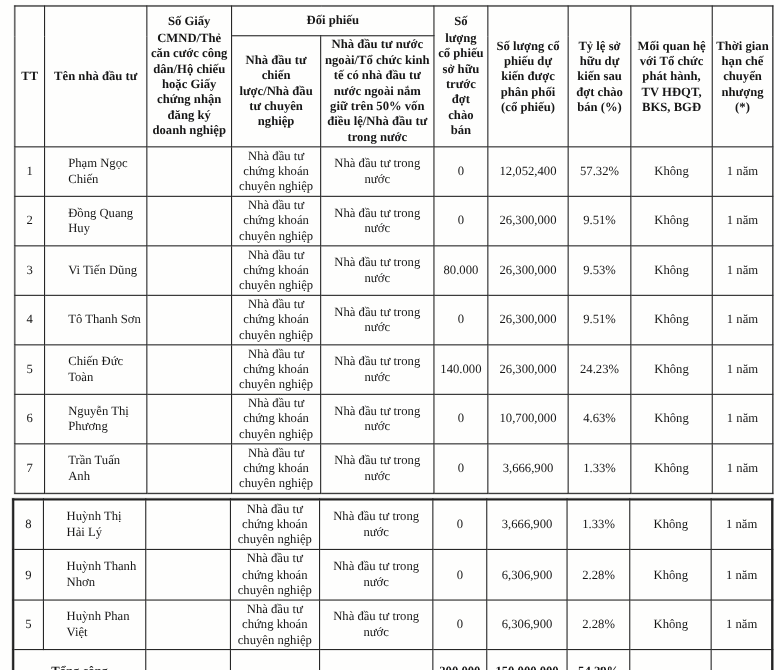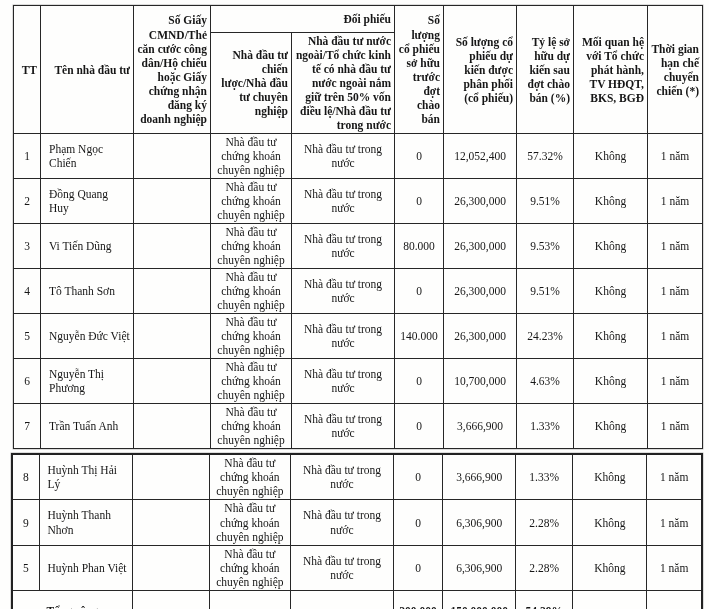--- a/index.html
+++ b/index.html
@@ -32,25 +32,25 @@
   .seg2 { border: 2px solid #222; }
   th, td {
     border: 1px solid #272727;
     font-size: 11.5px;
     line-height: 1.22;
     padding: 1px 3px;
     text-align: center;
     vertical-align: middle;
     overflow: hidden;
   }
-  th { font-weight: bold; text-align: right; }
+  th { font-weight: bold; }
   thead tr.top-hrow { height: 27px; }
   thead tr.sub-hrow { height: 98px; }
   tbody tr { height: 42px; }
-  td.c-name { text-align: left; padding-left: 8px; }
+  td.c-name { text-align: left; padding-left: 21px; }
   td.c-empty { }
   tr.total-row { height: 42px; }
   tr.total-row td { font-weight: bold; }
   td.total-label { font-weight: bold; }
   
   .seg1, .seg2 { box-shadow: 0 0 0 0.5px rgba(60,60,60,.35); }
 </style>
 </head>
 <body>
 
@@ -72,21 +72,21 @@
     <thead>
       <tr class="top-hrow">
         <th rowspan="2">TT</th>
         <th rowspan="2">Tên nhà đầu tư</th>
         <th rowspan="2">Số Giấy CMND/Thẻ căn cước công dân/Hộ chiếu hoặc Giấy chứng nhận đăng ký doanh nghiệp</th>
         <th colspan="2">Đối phiếu</th>
         <th rowspan="2">Số lượng cổ phiếu sở hữu trước đợt chào bán</th>
         <th rowspan="2">Số lượng cổ phiếu dự kiến được phân phối (cổ phiếu)</th>
         <th rowspan="2">Tỷ lệ sở hữu dự kiến sau đợt chào bán (%)</th>
         <th rowspan="2">Mối quan hệ với Tổ chức phát hành, TV HĐQT, BKS, BGĐ</th>
-        <th rowspan="2">Thời gian hạn chế chuyển chiến (*)</th>
+        <th rowspan="2">Thời gian hạn chế chuyển nhượng (*)</th>
       </tr>
       <tr class="sub-hrow">
         <th>Nhà đầu tư chiến lược/Nhà đầu tư chuyên nghiệp</th>
         <th>Nhà đầu tư nước ngoài/Tổ chức kinh tế có nhà đầu tư nước ngoài nắm giữ trên 50% vốn điều lệ/Nhà đầu tư trong nước</th>
       </tr>
     </thead>
     <tbody>
   <tr>
     <td class="c-tt">1</td>
     <td class="c-name">Phạm Ngọc Chiến</td>
@@ -134,21 +134,21 @@
     <td class="c-fd">Nhà đầu tư trong nước</td>
     <td class="c-num">0</td>
     <td class="c-num">26,300,000</td>
     <td class="c-num">9.51%</td>
     <td class="c-rel">Không</td>
     <td class="c-lock">1 năm</td>
   </tr>
 
   <tr>
     <td class="c-tt">5</td>
-    <td class="c-name">Nguyễn Đức Việt</td>
+    <td class="c-name">Chiến Đức Toàn</td>
     <td class="c-id"></td>
     <td class="c-type">Nhà đầu tư chứng khoán chuyên nghiệp</td>
     <td class="c-fd">Nhà đầu tư trong nước</td>
     <td class="c-num">140.000</td>
     <td class="c-num">26,300,000</td>
     <td class="c-num">24.23%</td>
     <td class="c-rel">Không</td>
     <td class="c-lock">1 năm</td>
   </tr>
 

